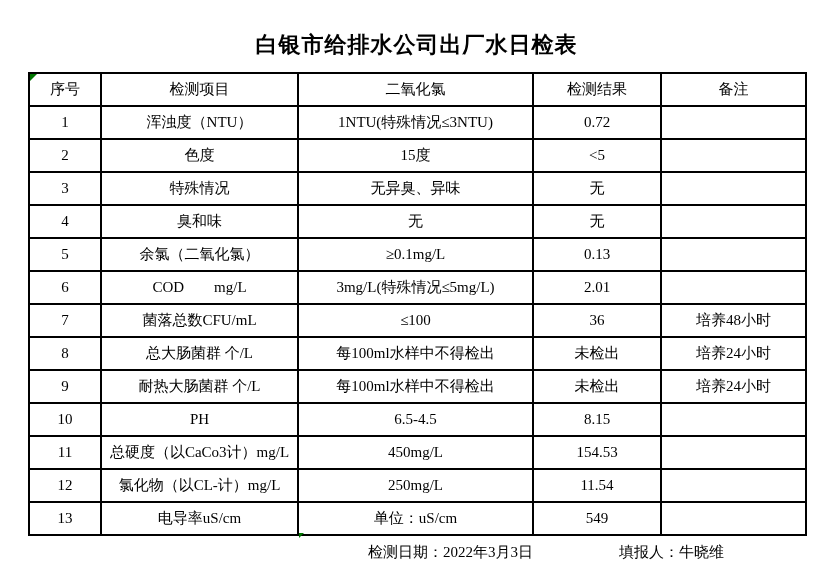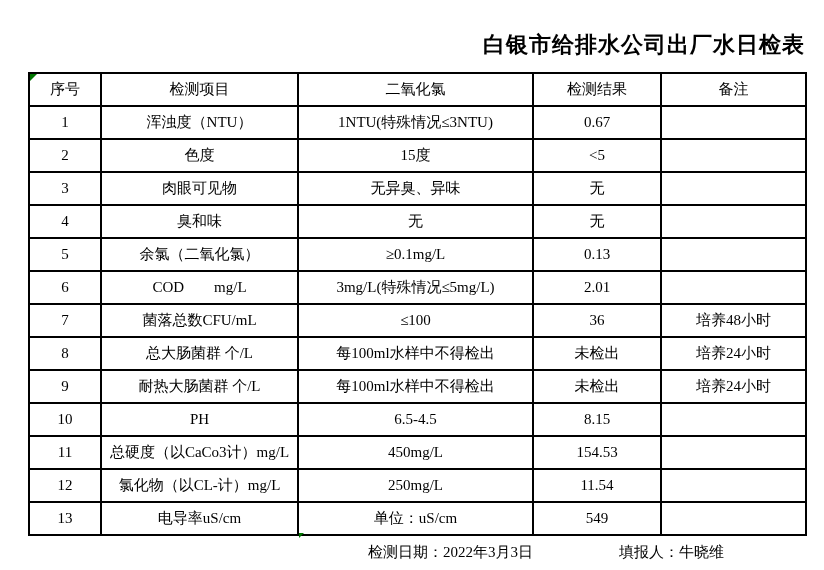--- a/index.html
+++ b/index.html
@@ -10,21 +10,21 @@
     width: 824px;
     height: 570px;
     background: #ffffff;
     overflow: hidden;
   }
   .doc-title {
     position: absolute;
     left: 28px;
     top: 30px;
     width: 777px;
-    text-align: right;
+    text-align: center;
     font-size: 22px;
     font-weight: bold;
     letter-spacing: 1px;
     color: #000000;
   }
   table.inspection {
     position: absolute;
     left: 28px;
     top: 72px;
     width: 777px;
@@ -95,33 +95,33 @@
         <th>二氧化氯</th>
         <th>检测结果</th>
         <th>备注</th>
       </tr>
     </thead>
     <tbody>
       <tr>
         <td>1</td>
         <td>浑浊度（NTU）</td>
         <td>1NTU(特殊情况≤3NTU)</td>
-        <td>0.67</td>
+        <td>0.72</td>
         <td></td>
       </tr>
       <tr>
         <td>2</td>
         <td>色度</td>
         <td>15度</td>
         <td>&lt;5</td>
         <td></td>
       </tr>
       <tr>
         <td>3</td>
-        <td>肉眼可见物</td>
+        <td>特殊情况</td>
         <td>无异臭、异味</td>
         <td>无</td>
         <td></td>
       </tr>
       <tr>
         <td>4</td>
         <td>臭和味</td>
         <td>无</td>
         <td>无</td>
         <td></td>

